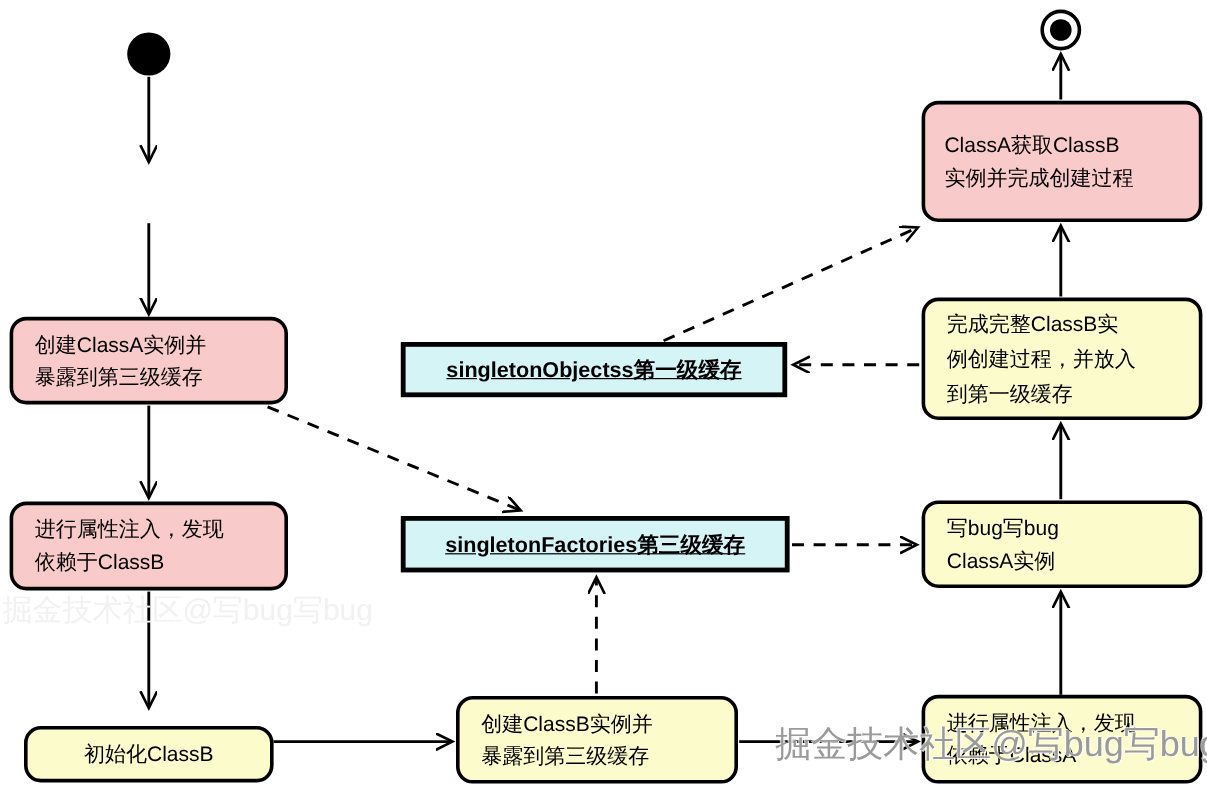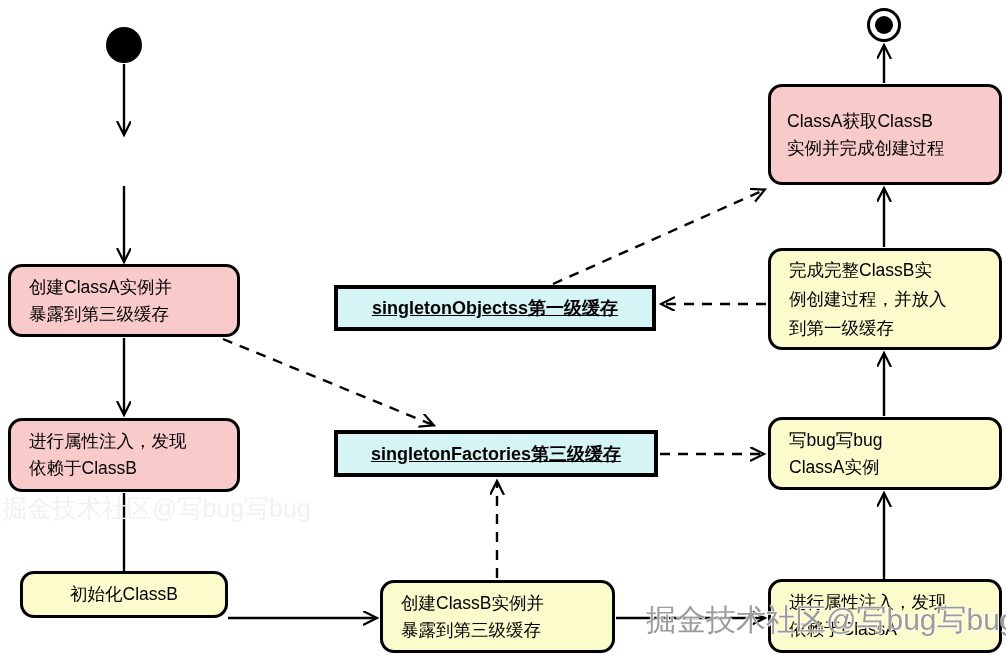--- a/index.html
+++ b/index.html
@@ -82,21 +82,21 @@
     <div class="inner"></div>
   </div>
 
 
   <div class="box pink rounded leftpad" style="left:8px;top:264px;width:232px;height:73px;">创建ClassA实例并
 暴露到第三级缓存</div>
 
   <div class="box pink rounded leftpad" style="left:8px;top:418px;width:232px;height:74px;">进行属性注入，发现
 依赖于ClassB</div>
 
-  <div class="box yellow rounded center" style="left:20px;top:571px;width:208px;height:47px;">初始化ClassB</div>
+  <div class="box yellow rounded center" style="left:20px;top:605px;width:208px;height:47px;">初始化ClassB</div>
 
   <div class="box yellow rounded leftpad" style="left:380px;top:580px;width:235px;height:73px;">创建ClassB实例并
 暴露到第三级缓存</div>
 
   <div class="box yellow rounded leftpad" style="left:768px;top:579px;width:234px;height:74px;">进行属性注入，发现
 依赖于ClassA</div>
 
   <div class="box yellow rounded leftpad" style="left:768px;top:417px;width:234px;height:73px;">写bug写bug
 ClassA实例</div>
 

